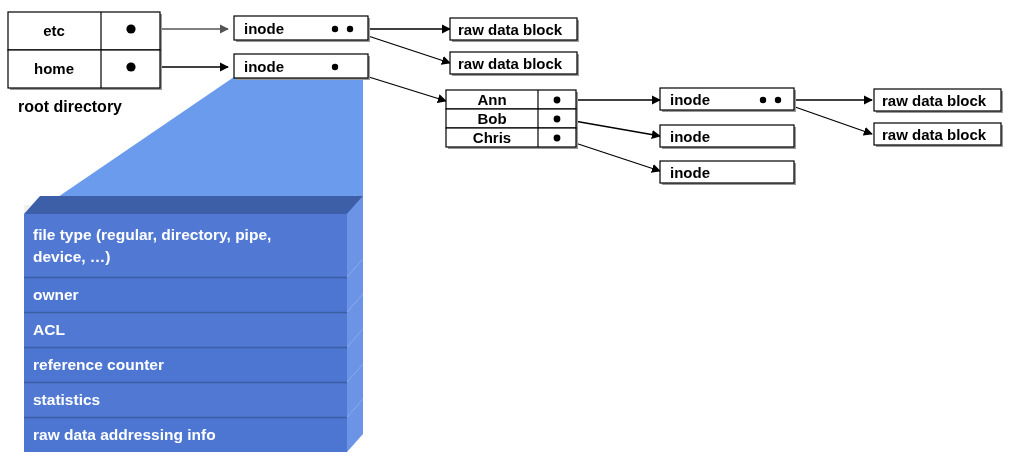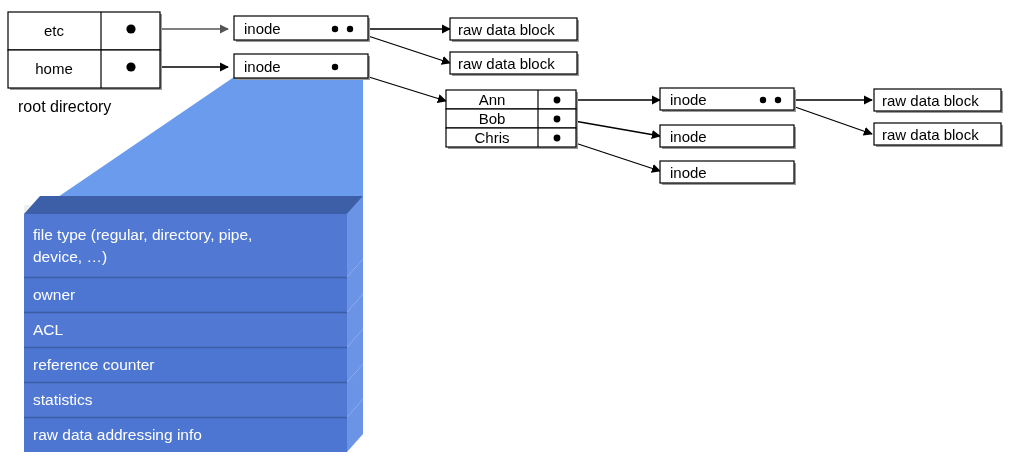--- a/index.html
+++ b/index.html
@@ -10,20 +10,21 @@
   body {
     width: 1017px;
     height: 464px;
     overflow: hidden;
     font-family: "Liberation Sans", sans-serif;
   }
   #diagram {
     position: relative;
     width: 1017px;
     height: 464px;
+    font-weight: bold;
   }
   svg.canvas {
     position: absolute;
     top: 0;
     left: 0;
     width: 1017px;
     height: 464px;
   }
   .box-text {
     font-family: "Liberation Sans", sans-serif;

